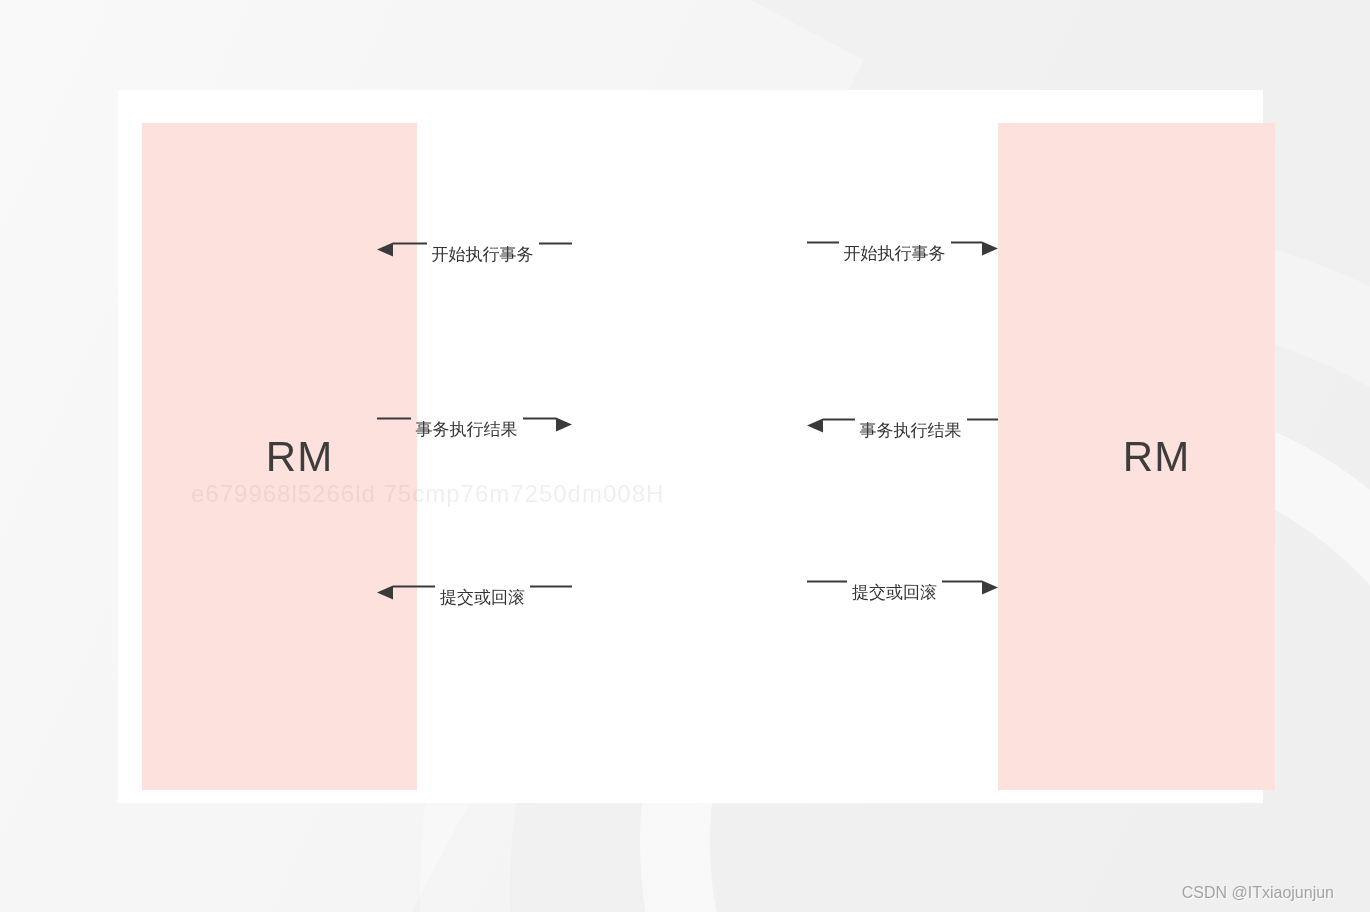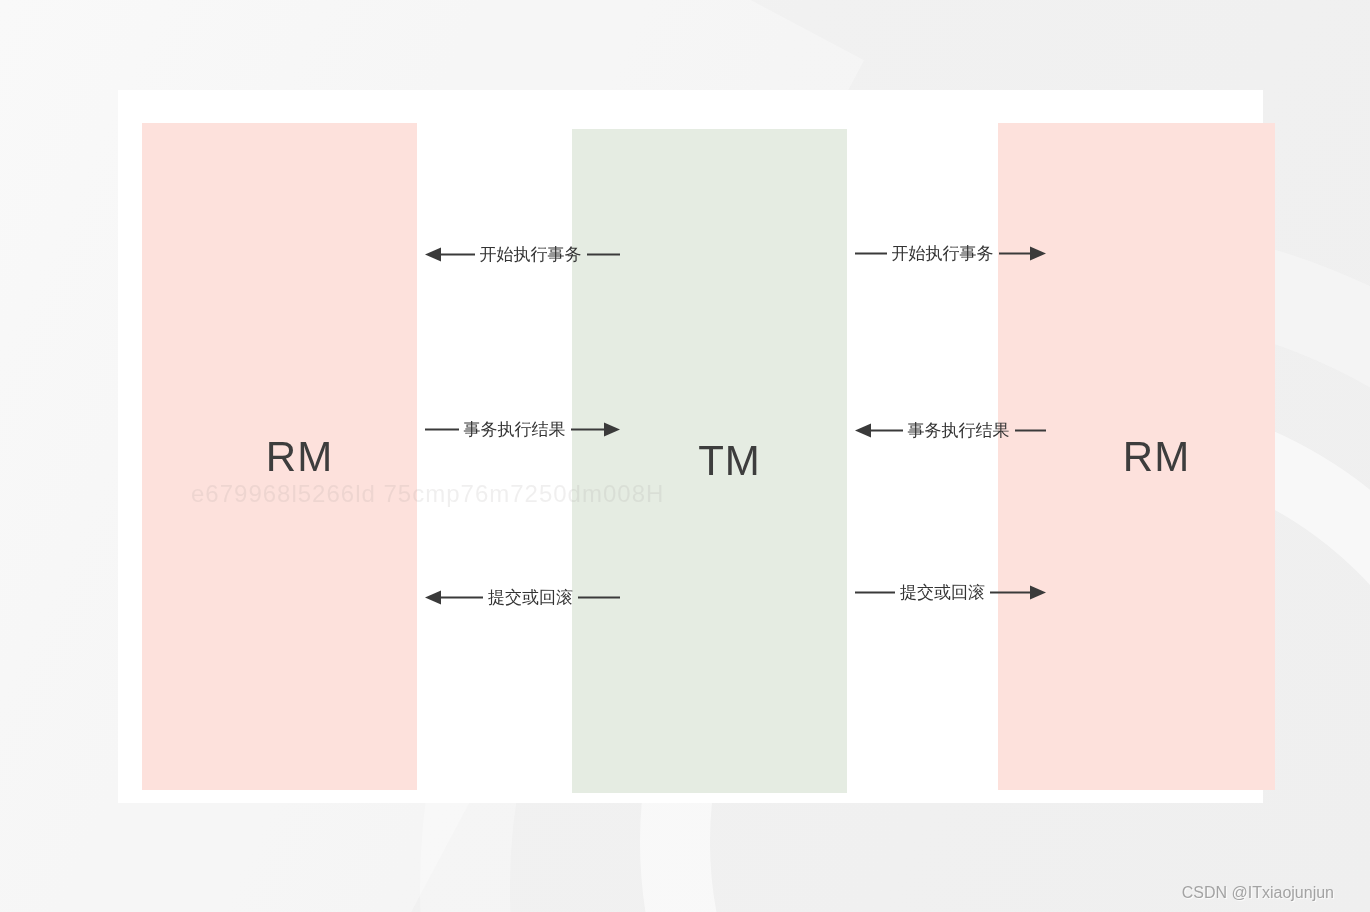--- a/index.html
+++ b/index.html
@@ -42,23 +42,21 @@
     color: #3d3d3d;
     letter-spacing: 1px;
   }
   .node.rm-left  { left: 142px; top: 123px; width: 235px; height: 667px; }
   .node.tm       { left: 572px; top: 129px; width: 235px; height: 664px; }
   .node.rm-right { left: 998px; top: 123px; width: 237px; height: 667px; }
 
   .arrow {
     position: absolute;
     display: flex;
-    align-items: center;
     transform: translateY(-50%);
-    margin-left: 48px;
   }
   .arrow .line { flex: 1; height: 2px; background: #3a3a3a; }
   .arrow .edge-label {
     padding: 0 5px;
     font-size: 17px;
     color: #333333;
     white-space: nowrap;
   }
   .head { width: 0; height: 0; flex: none; }
   .head-left  { border-top: 7px solid transparent; border-bottom: 7px solid transparent;
@@ -101,23 +99,20 @@
   <div class="band"></div>
   <div class="swirl a"></div>
   <div class="swirl b"></div>
 
   <div class="panel"></div>
 
   <div class="node rm-left" style="background: rgb(253, 225, 220);">
     <span class="node-label">RM</span>
   </div>
 
-  <div class="node tm" style="background: rgb(229, 236, 226);">
-    <span class="node-label">TM</span>
-  </div>
 
   <div class="node rm-right" style="background: rgb(253, 225, 220);">
     <span class="node-label">RM</span>
   </div>
 
   <div class="arrow l1">
     <span class="head head-left"></span>
     <span class="line"></span>
     <span class="edge-label">开始执行事务</span>
     <span class="line"></span>

